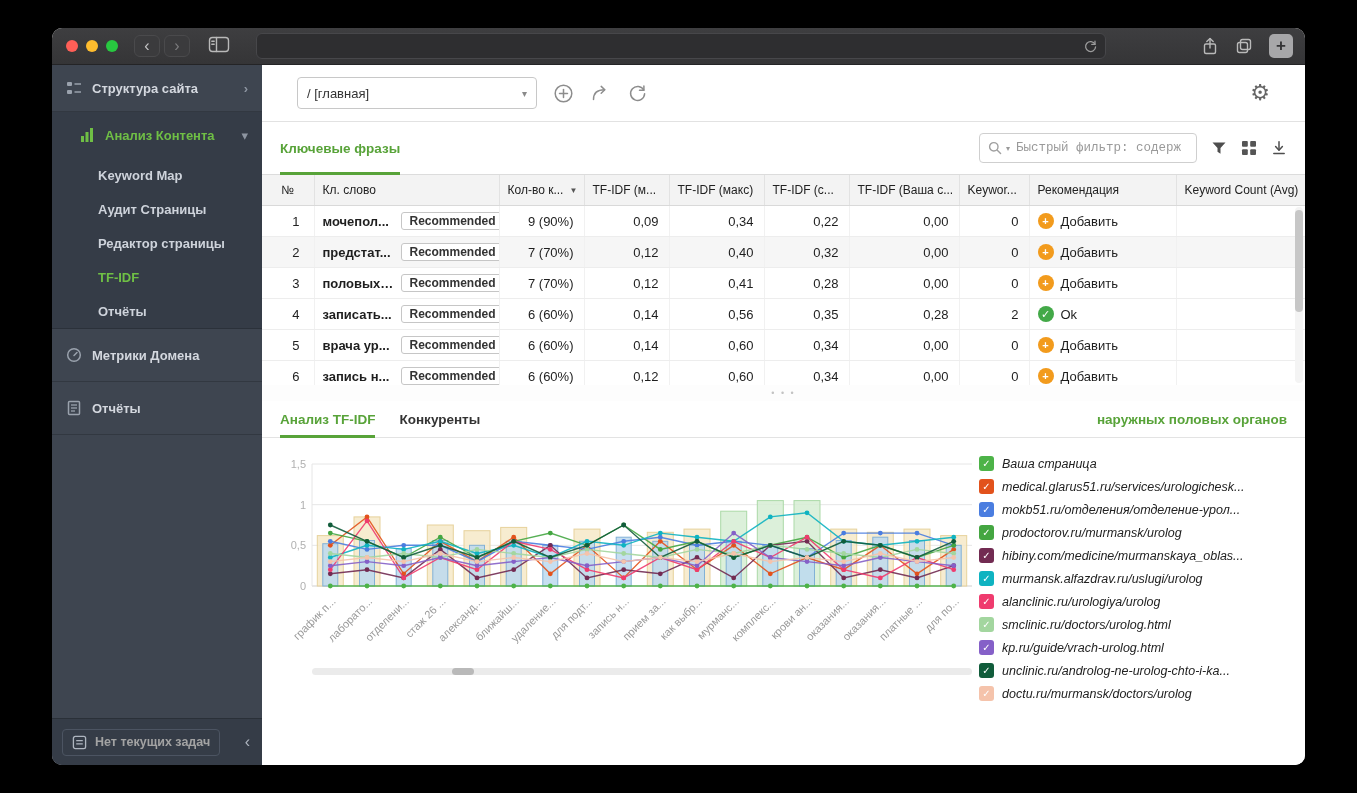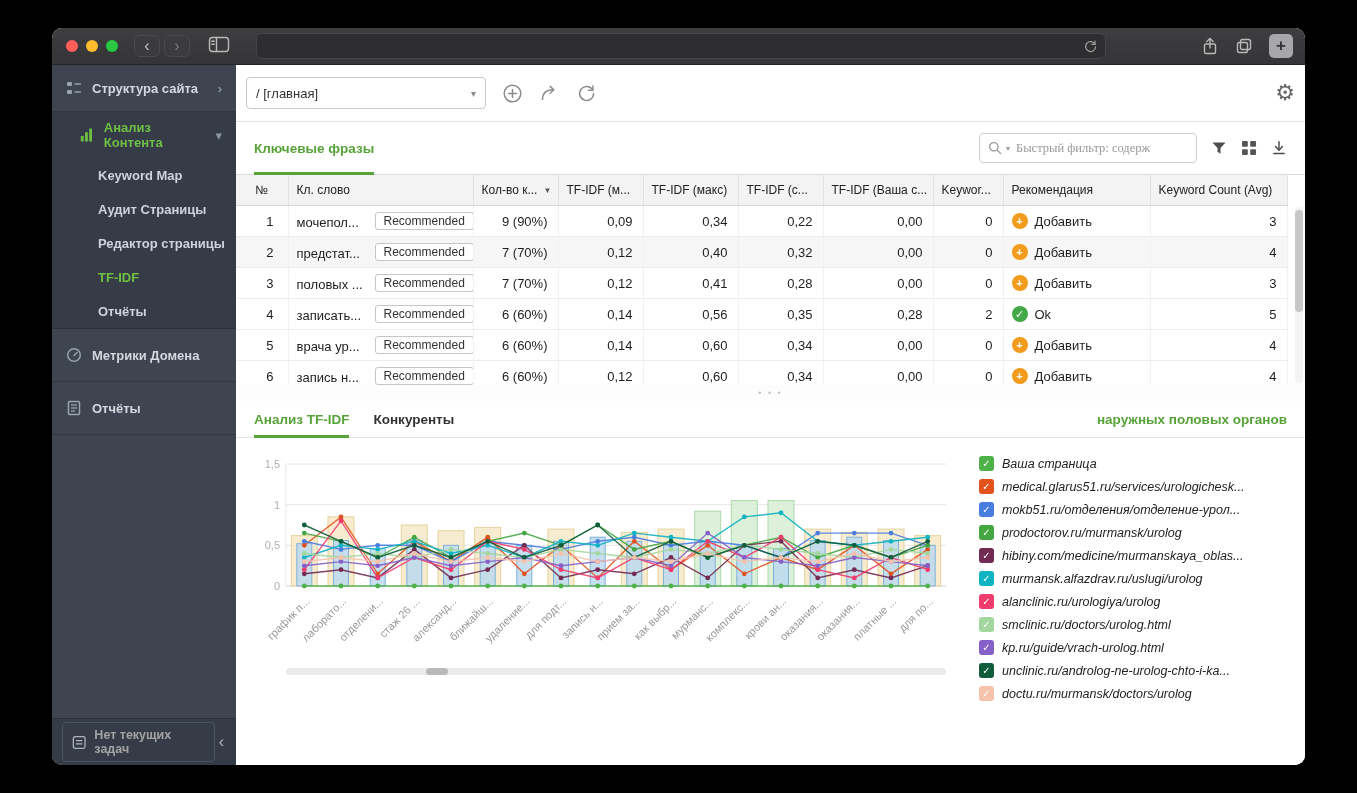--- a/index.html
+++ b/index.html
@@ -13,59 +13,59 @@
   .navbtns{display:flex;gap:4px;margin-left:16px;}
   .navbtn{width:26px;height:22px;border:1px solid #4a4a4c;background:#3b3b3d;border-radius:6px;color:#c3c3c5;font-size:16px;line-height:18px;text-align:center;padding:0;cursor:default;}
   .navbtn.dim{color:#7c7c7e;}
   .chromebtn{border:none;background:transparent;padding:2px 4px;margin-left:14px;cursor:default;}
   .addressbar{flex:1;height:24px;margin-left:22px;margin-right:95px;background:#2e2e30;border:1px solid #47474a;border-radius:6px;display:flex;align-items:center;justify-content:flex-end;padding:0 8px;}
   .chrome-right{display:flex;align-items:center;gap:16px;margin-right:2px;}
   .iconbtn{border:none;background:transparent;padding:0;cursor:default;display:flex;align-items:center;}
   .newtab{width:24px;height:24px;border-radius:5px;background:#a7a7a9;color:#343436;font-size:17px;font-weight:700;line-height:22px;text-align:center;border:none;padding:0;}
   
   .app-body{flex:1;display:flex;min-height:0;}
-  .sidebar{width:184px;flex:none;background:#3e4550;display:flex;flex-direction:column;color:#ccd1d9;}
+  .sidebar{width:210px;flex:none;background:#3e4550;display:flex;flex-direction:column;color:#ccd1d9;}
   .side-item{height:46px;flex:none;display:flex;align-items:center;gap:10px;padding:0 14px;font-size:13px;font-weight:600;border-bottom:1px solid rgba(0,0,0,.18);color:#d4d8df;cursor:default;}
   .side-item .schev{margin-left:auto;color:#8d95a1;font-size:13px;}
   .side-group{background:#353c47;border-bottom:1px solid rgba(0,0,0,.18);}
   .side-group .side-item{border-bottom:none;color:#6fbf45;padding-left:27px;}
   .side-sub{height:34px;display:flex;align-items:center;padding-left:46px;font-size:13px;font-weight:600;color:#ced3db;cursor:default;}
   .side-sub.active{color:#6fbf45;}
   .side-spacer{flex:1;}
   .side-footer{height:46px;flex:none;background:#353c47;border-top:1px solid rgba(0,0,0,.2);display:flex;align-items:center;padding:0 8px 0 10px;}
   .task-box{display:flex;align-items:center;gap:8px;border:1px solid #4c5462;border-radius:4px;padding:5px 9px;font-size:12.5px;font-weight:600;color:#a3a3a3;}
   .collapse{margin-left:auto;color:#aeb5bf;font-size:16px;cursor:default;padding:0 4px;}
   
   .main{flex:1;display:flex;flex-direction:column;min-width:0;background:#fff;}
-  .toolbar{height:56px;flex:none;display:flex;align-items:center;gap:16px;padding:0 10px;border-bottom:1px solid #e2e2e2;}
+  .toolbar{height:56px;flex:none;display:flex;align-items:center;gap:16px;padding:0 35px;border-bottom:1px solid #e2e2e2;}
   .page-select{width:220px;height:30px;border:1px solid #c8c8c8;border-radius:4px;display:flex;align-items:center;justify-content:space-between;padding:0 9px;font-size:13px;color:#333;cursor:default;}
   .page-select .combo{color:#8a8a8a;font-size:10px;}
   .tbtn{border:none;background:transparent;padding:0;cursor:default;display:flex;align-items:center;}
   .gear{margin-left:auto;font-size:22px;color:#666;cursor:default;}
   .tabbar{height:52px;flex:none;display:flex;align-items:stretch;padding:0 18px;border-bottom:1px solid #dcdcdc;}
   .tab{display:flex;align-items:center;margin-right:26px;font-size:13.5px;font-weight:700;color:#333;position:relative;cursor:default;}
   .tab.active{color:#58a339;}
   .tab.active::after{content:"";position:absolute;left:0;right:0;bottom:-1px;height:3px;background:#58a339;}
   .tab-right{margin-left:auto;display:flex;align-items:center;gap:14px;}
   .searchbox{width:200px;height:28px;border:1px solid #cfcfcf;border-radius:4px;display:flex;align-items:center;gap:4px;padding:0 8px;}
   .searchbox .caret{font-size:8px;color:#9a9a9a;}
-  .searchbox input{border:none;outline:none;flex:1;font-size:12.5px;font-family:Liberation Serif, serif;color:#701a75;min-width:0;background:transparent;}
+  .searchbox input{border:none;outline:none;flex:1;font-size:12.5px;font-family:Liberation Mono, monospace;color:#701a75;min-width:0;background:transparent;}
   .searchbox input::placeholder{color:#9a9a9a;}
   
   .tablewrap{height:210px;flex:none;position:relative;padding-right:12px;overflow:hidden;}
   table{border-collapse:collapse;table-layout:fixed;width:1051px;}
   thead th{height:30px;background:#f3f3f3;border-bottom:1px solid #d9d9d9;border-right:1px solid #e2e2e2;font-size:12px;font-weight:400;color:#222;text-align:left;padding:0 8px;white-space:nowrap;overflow:hidden;position:relative;}
   thead th.center{text-align:center;}
   thead th .sort{position:absolute;right:6px;top:50%;transform:translateY(-50%);font-size:8px;color:#555;}
   tbody td{height:30px;border-bottom:1px solid #ededed;border-right:1px solid #f1f1f1;font-size:13px;color:#1e1e1e;padding:0 8px;white-space:nowrap;overflow:hidden;}
   tbody tr{background:#fff;}
   tbody tr:nth-child(2){background:#f6f6f6;}
   td.r{text-align:right;padding-right:10px;}
   td.c-num{text-align:right;padding-right:14px;color:#222;}
-  .kw-cell{display:flex;align-items:flex-end;}
+  .kw-cell{display:flex;align-items:center;font-weight:bold;}
   .kw-text{width:72px;overflow:hidden;text-overflow:ellipsis;white-space:nowrap;flex:none;}
   .badge{border:1px solid #c6c6c6;border-radius:3px;background:#fff;font-size:12px;color:#333;padding:1px 8px;margin-left:6px;}
   .rec-cell{display:flex;align-items:center;gap:7px;}
   .circ{width:16px;height:16px;border-radius:50%;color:#fff;font-size:11px;font-weight:700;display:inline-flex;align-items:center;justify-content:center;flex:none;}
   .circ.add{background:#f29b1d;}
   .circ.ok{background:#43a948;}
   .vscroll{position:absolute;right:2px;top:32px;width:8px;height:176px;background:#f4f4f4;border-radius:4px;}
   .vthumb{position:absolute;left:0;top:3px;width:8px;height:102px;background:#c7c7c7;border-radius:4px;}
   
   .splitter{height:16px;flex:none;display:flex;align-items:center;justify-content:center;color:#c3c3c3;font-size:9px;letter-spacing:2px;cursor:row-resize;background:#fdfdfd;}

